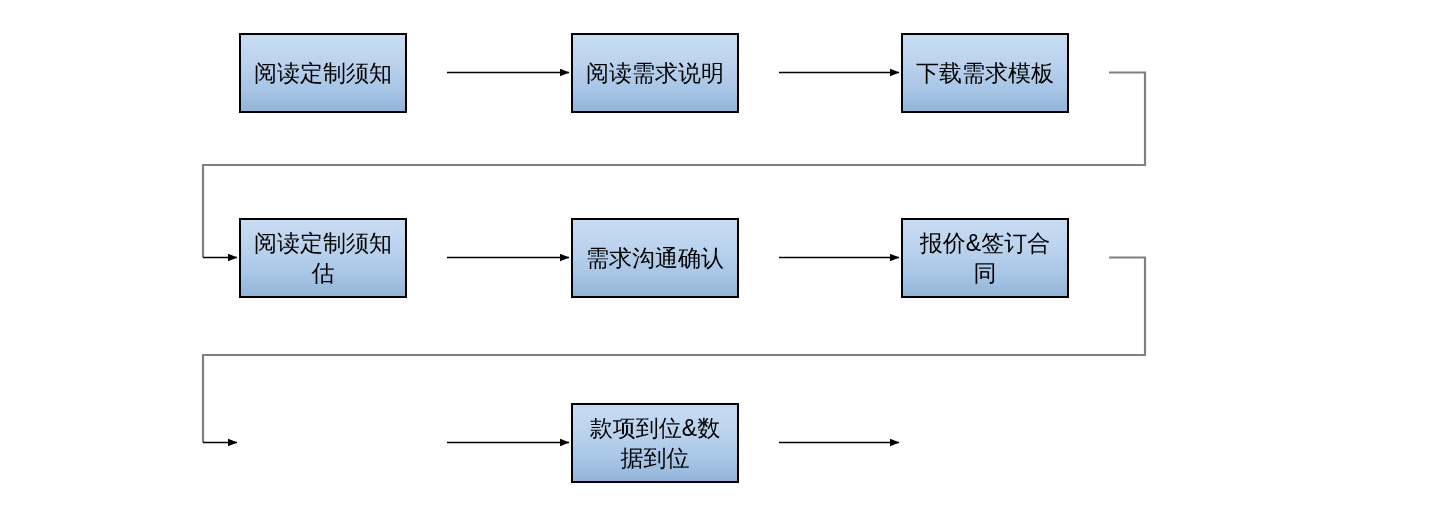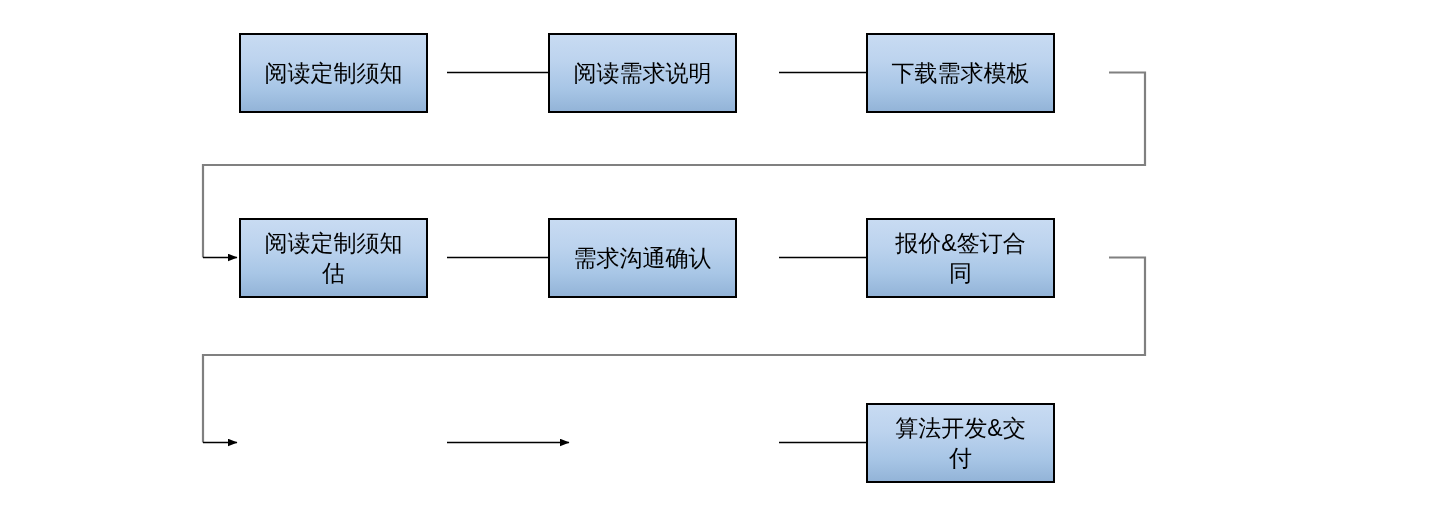--- a/index.html
+++ b/index.html
@@ -22,43 +22,43 @@
     position: absolute;
     left: 0;
     top: 0;
     width: 1449px;
     height: 525px;
     pointer-events: none;
   }
   .node {
     position: absolute;
     box-sizing: border-box;
-    width: 189px;
+    width: 168px;
     height: 80px;
     border: 2px solid #000000;
     background: linear-gradient(to bottom, #c8dbf2 0%, #bcd3ee 35%, #a8c6e6 70%, #93b4d8 100%);
     display: flex;
     align-items: center;
     justify-content: center;
     text-align: center;
     z-index: 2;
   }
   .node-label {
     font-size: 23px;
     line-height: 30px;
     color: #000000;
     letter-spacing: 0px;
     padding: 0 6px;
     white-space: pre-line;
     font-weight: 400;
   }
   
   .col-1 { left: 239px; }
-  .col-2 { left: 548px; }
-  .col-3 { left: 866px; }
+  .col-2 { left: 571px; }
+  .col-3 { left: 901px; }
   .row-1 { top: 33px; }
   .row-2 { top: 218px; }
   .row-3 { top: 403px; }
 </style>
 </head>
 <body>
 
 <div id="canvas">
 
   <svg id="edge-layer" viewBox="0 0 1449 525" width="1449" height="525" xmlns="http://www.w3.org/2000/svg">
@@ -118,18 +118,18 @@
 估</span>
   </div>
   <div class="node row-2 col-3">
     <span class="node-label">报价&amp;签订合
 同</span>
   </div>
   <div class="node row-2 col-2">
     <span class="node-label">需求沟通确认</span>
   </div>
 
-  <div class="node row-3 col-3">
-    <span class="node-label">算法开发&amp;交
-付</span>
+  <div class="node row-3 col-2">
+    <span class="node-label">款项到位&amp;数
+据到位</span>
   </div>
 
 </div>
 
 </body></html>

